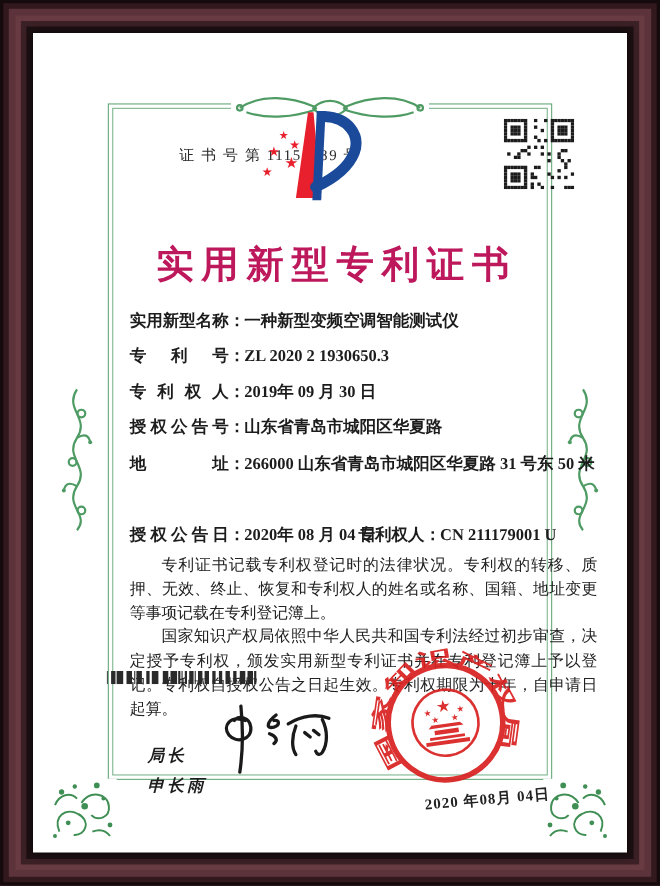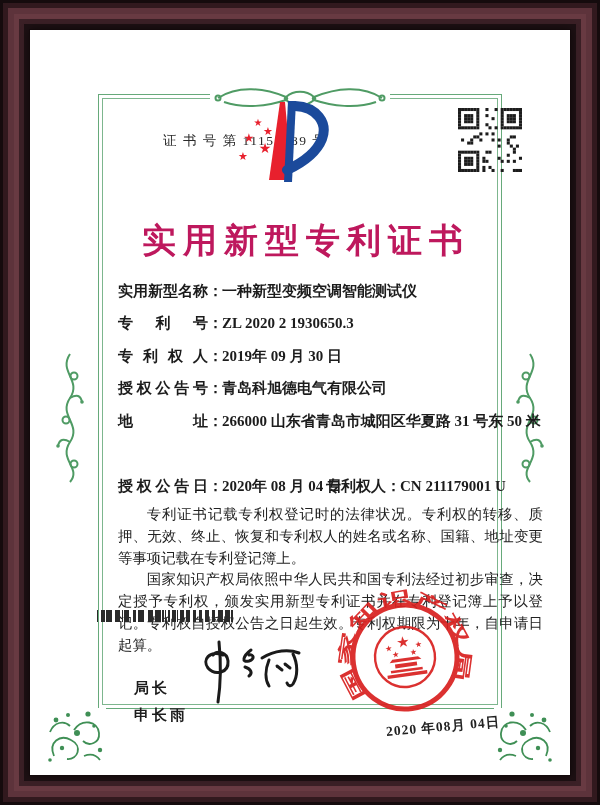--- a/index.html
+++ b/index.html
@@ -20,21 +20,21 @@
   .rows{left:88px;top:252px;width:430px;}
   .row{height:32.4px;font-size:15px;color:#1c1c1c;font-weight:600;white-space:nowrap;}
   .lbl{display:inline-block;width:90px;text-align:justify;text-align-last:justify;}
   .colon{display:inline-block;width:14px;}
   .grant-row{left:88px;top:447px;font-size:15px;font-weight:600;color:#1c1c1c;white-space:nowrap;}
   .grant-right{position:absolute;left:208px;top:0;white-space:nowrap;}
   .bodytext{left:88px;top:474px;width:425px;font-size:14.4px;line-height:21.8px;
     color:#222;text-align:justify;}
   .bodytext p{margin:0;text-indent:2em;}
   .signoff{left:104px;top:644px;font-family:"Liberation Sans","DejaVu Sans",sans-serif;
-    font-size:15px;font-weight:600;color:#1d1d1d;letter-spacing:3px;line-height:27px;}
+    font-size:15px;font-weight:600;color:#1d1d1d;letter-spacing:3px;line-height:27px;font-style:italic;}
   .seal-date{left:356px;top:688px;font-size:13.5px;font-weight:600;color:#222;
     letter-spacing:1px;transform:rotate(-5deg);white-space:nowrap;}
   .orn{background:#fff;}
   svg{display:block;}
 </style>
 </head>
 <body>
 
 <div class="frame"></div>
 <div class="paper">
@@ -301,21 +301,21 @@
     <div class="row">
       <span class="lbl">实用新型名称</span><span class="colon">：</span><span>一种新型变频空调智能测试仪</span>
     </div>
     <div class="row">
       <span class="lbl">专利号</span><span class="colon">：</span><span>ZL 2020 2 1930650.3</span>
     </div>
     <div class="row">
       <span class="lbl">专利权人</span><span class="colon">：</span><span>2019年 09 月 30 日</span>
     </div>
     <div class="row">
-      <span class="lbl">授权公告号</span><span class="colon">：</span><span>青岛科旭德电气有限公司</span>
+      <span class="lbl">授权公告号</span><span class="colon">：</span><span>山东省青岛市城阳区华夏路</span>
     </div>
     <div class="row">
       <span class="lbl">地址</span><span class="colon">：</span><span>266000 山东省青岛市城阳区华夏路 31 号东 50 米</span>
     </div>
   </div>
 
   <div class="abs grant-row">
     <span>
       <span class="lbl">授权公告日</span><span class="colon">：</span><span>2020年 08 月 04 日</span>
     </span>

